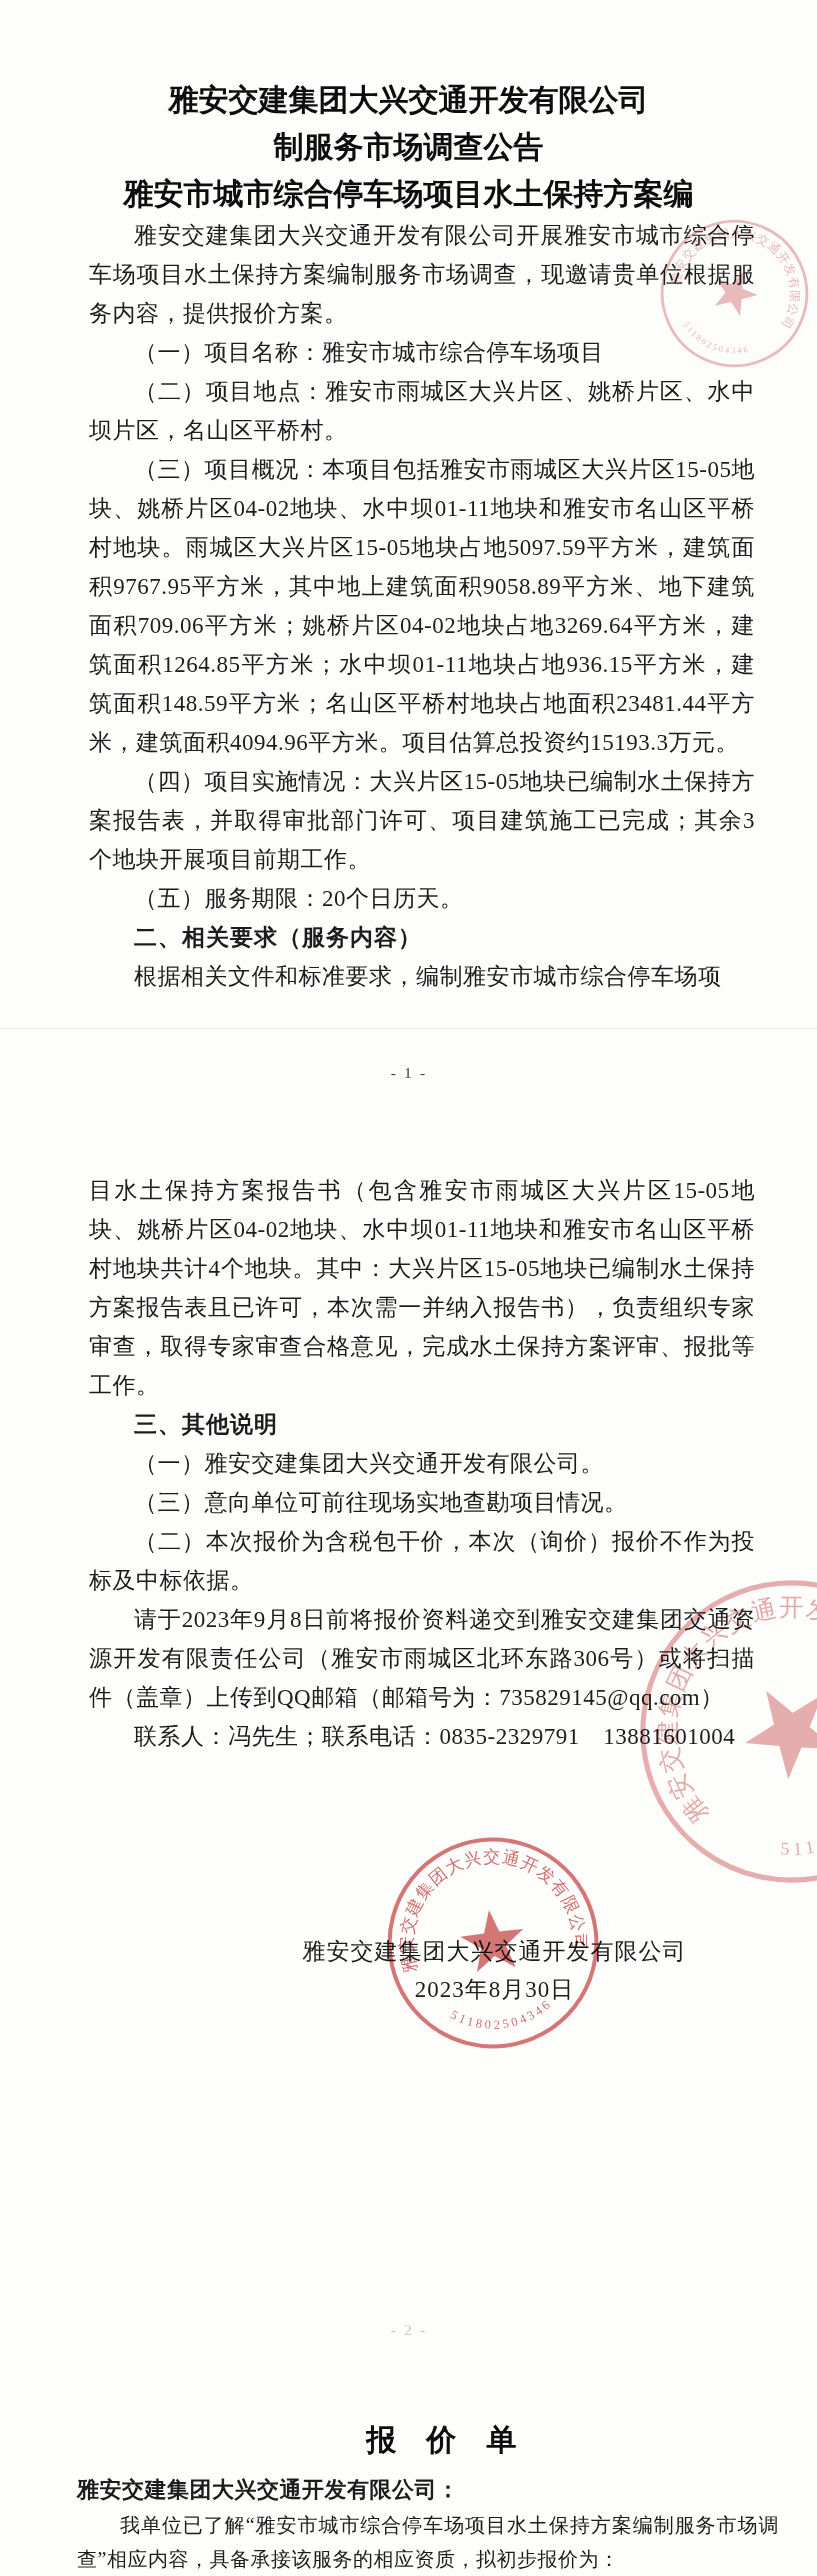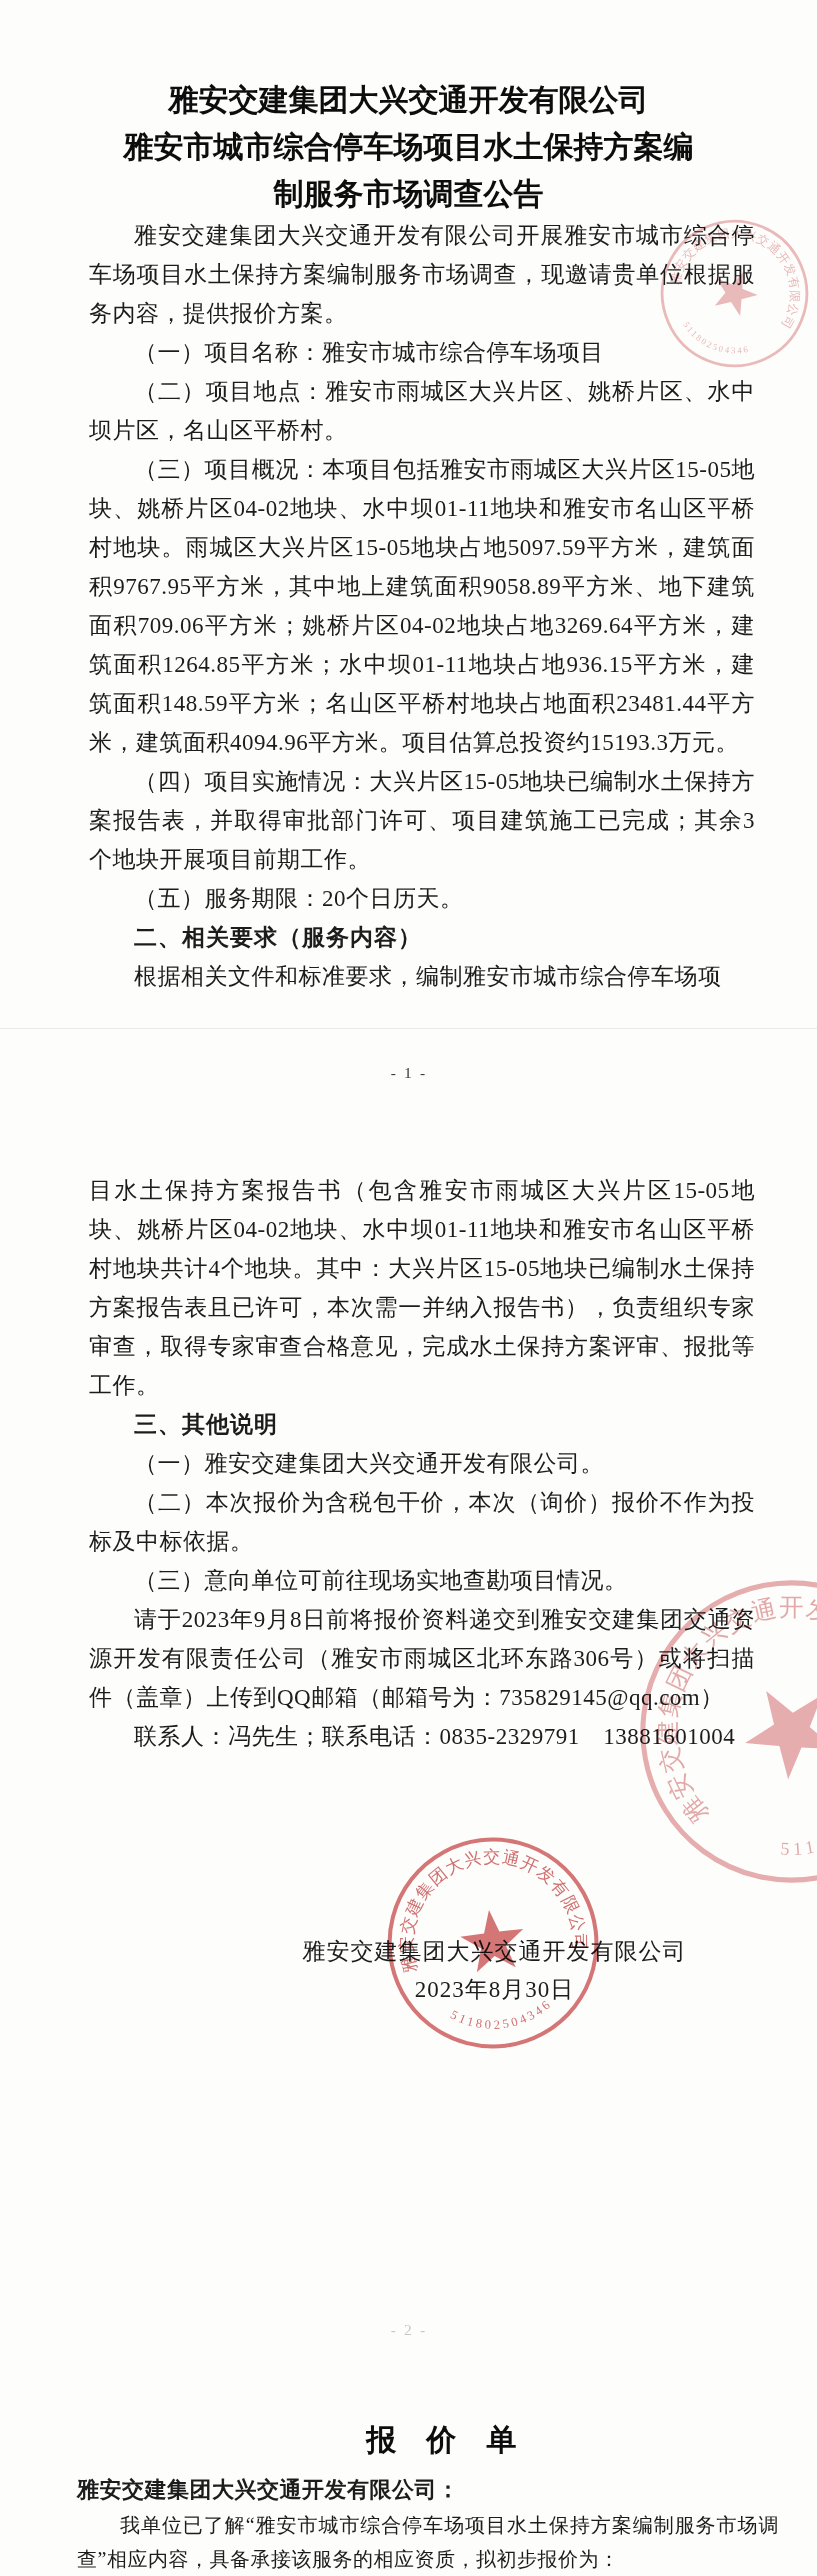--- a/index.html
+++ b/index.html
@@ -60,22 +60,22 @@
   .stamp .seal-text{fill:#c95858;font-family:"Liberation Serif","DejaVu Serif",serif;}
   .stamp polygon{fill:#cf5f5f;}
 </style>
 </head>
 <body>
 
 <div class="doc">
 
   <div class="title-block">
     <div>雅安交建集团大兴交通开发有限公司</div>
+    <div>制服务市场调查公告</div>
     <div>雅安市城市综合停车场项目水土保持方案编</div>
-    <div>制服务市场调查公告</div>
   </div>
 
   <div class="body-block body-1">
     <p class="indent">雅安交建集团大兴交通开发有限公司开展雅安市城市综合停车场项目水土保持方案编制服务市场调查，现邀请贵单位根据服务内容，提供报价方案。</p>
     <p class="indent">（一）项目名称：雅安市城市综合停车场项目</p>
     <p class="indent">（二）项目地点：雅安市雨城区大兴片区、姚桥片区、水中坝片区，名山区平桥村。</p>
     <p class="indent">（三）项目概况：本项目包括雅安市雨城区大兴片区15-05地块、姚桥片区04-02地块、水中坝01-11地块和雅安市名山区平桥村地块。雨城区大兴片区15-05地块占地5097.59平方米，建筑面积9767.95平方米，其中地上建筑面积9058.89平方米、地下建筑面积709.06平方米；姚桥片区04-02地块占地3269.64平方米，建筑面积1264.85平方米；水中坝01-11地块占地936.15平方米，建筑面积148.59平方米；名山区平桥村地块占地面积23481.44平方米，建筑面积4094.96平方米。项目估算总投资约15193.3万元。</p>
     <p class="indent">（四）项目实施情况：大兴片区15-05地块已编制水土保持方案报告表，并取得审批部门许可、项目建筑施工已完成；其余3个地块开展项目前期工作。</p>
     <p class="indent">（五）服务期限：20个日历天。</p>
     <p class="head">二、相关要求（服务内容）</p>
@@ -95,22 +95,22 @@
     </text>
   </svg>
 
   <div class="crease"></div>
   <div class="page-footer footer-1">- 1 -</div>
 
   <div class="body-block body-2">
     <p>目水土保持方案报告书（包含雅安市雨城区大兴片区15-05地块、姚桥片区04-02地块、水中坝01-11地块和雅安市名山区平桥村地块共计4个地块。其中：大兴片区15-05地块已编制水土保持方案报告表且已许可，本次需一并纳入报告书），负责组织专家审查，取得专家审查合格意见，完成水土保持方案评审、报批等工作。</p>
     <p class="head">三、其他说明</p>
     <p class="indent">（一）雅安交建集团大兴交通开发有限公司。</p>
+    <p class="indent">（三）意向单位可前往现场实地查勘项目情况。</p>
     <p class="indent">（二）本次报价为含税包干价，本次（询价）报价不作为投标及中标依据。</p>
-    <p class="indent">（三）意向单位可前往现场实地查勘项目情况。</p>
     <p class="indent">请于2023年9月8日前将报价资料递交到雅安交建集团交通资源开发有限责任公司（雅安市雨城区北环东路306号）或将扫描件（盖章）上传到QQ邮箱（邮箱号为：735829145@qq.com）</p>
     <p class="indent">联系人：冯先生；联系电话：0835-2329791　13881601004</p>
   </div>
 
   <div class="signer-block">
     <div>雅安交建集团大兴交通开发有限公司</div>
     <div>2023年8月30日</div>
   </div>
 
   <svg class="stamp stamp-edge" width="319" height="319" viewBox="0 0 440 440">

